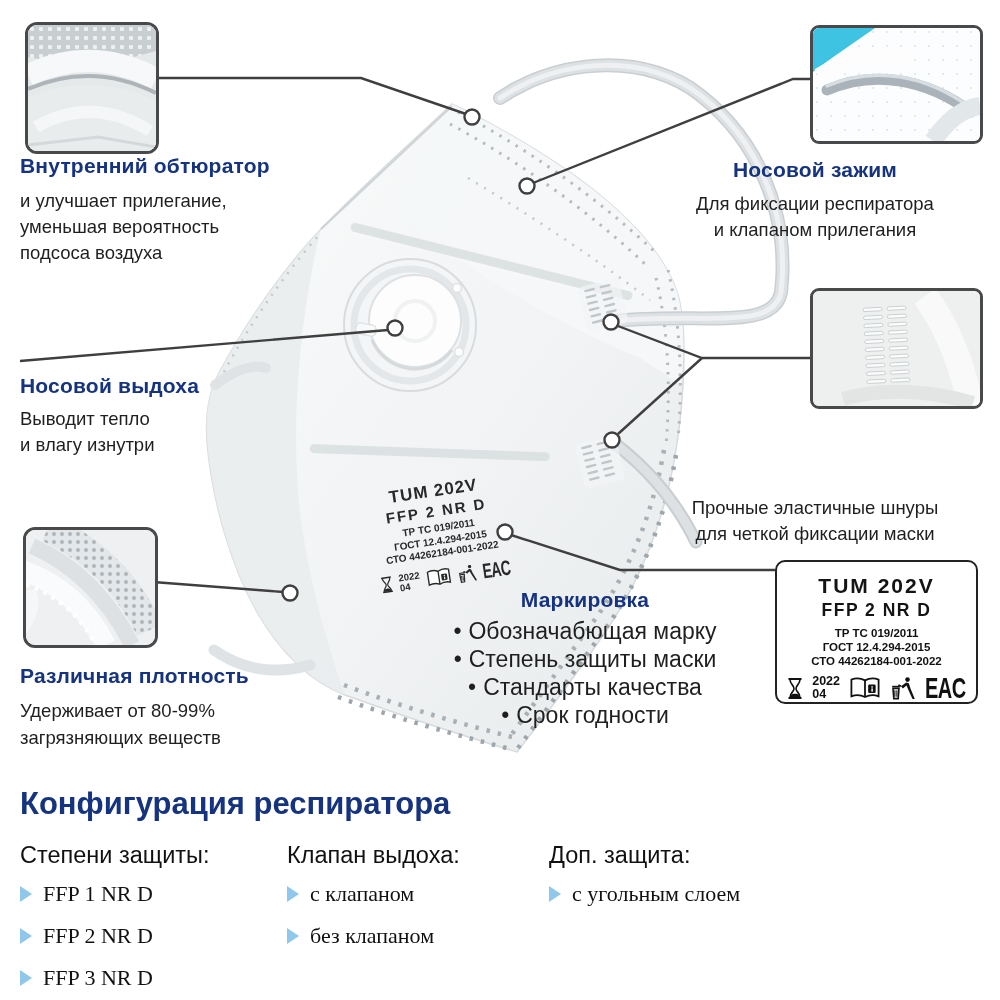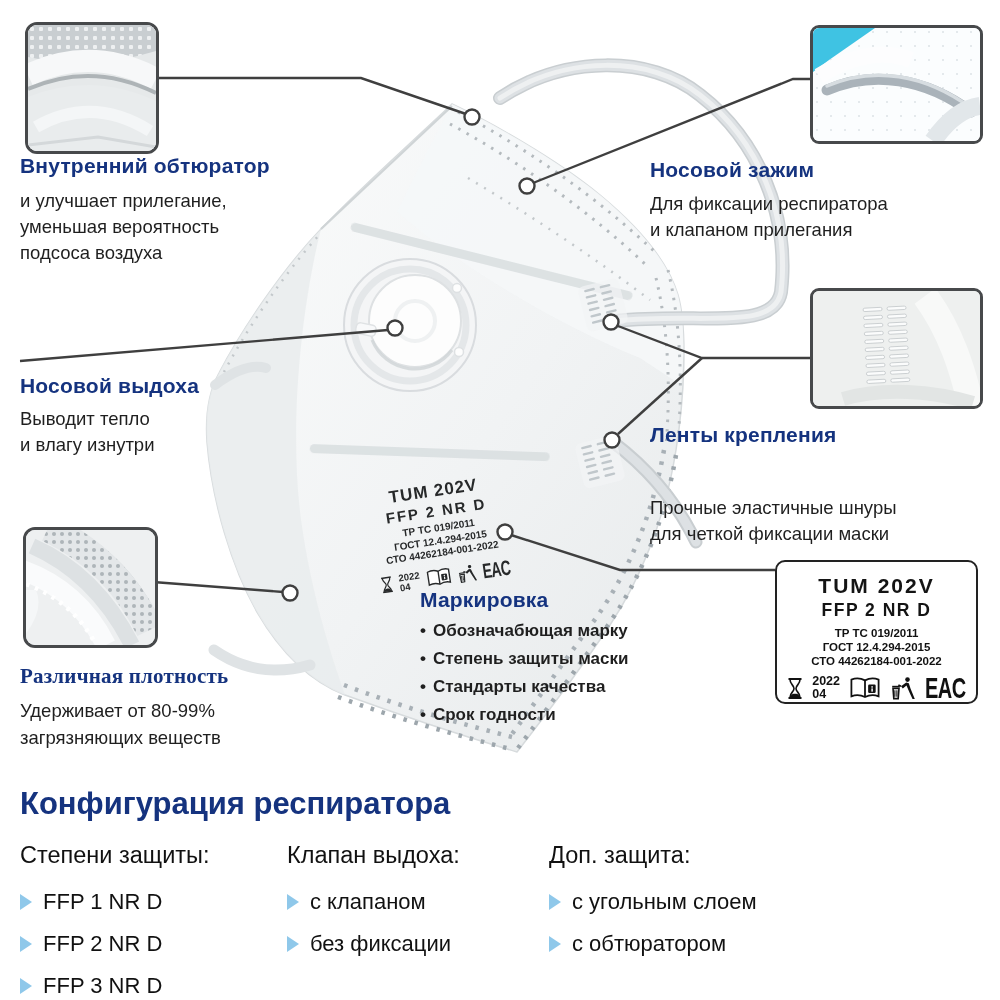--- a/index.html
+++ b/index.html
@@ -8,23 +8,23 @@
   .scene svg{display:block;}
   #main-art{position:absolute;left:0;top:0;z-index:1;}
 
   
   .photo{position:absolute;z-index:2;border:3px solid #47494b;overflow:hidden;background:#eceeef;}
   .r10{border-radius:12px;} .r8{border-radius:9px;}
 
   
   .c-title{position:absolute;z-index:3;font-weight:bold;font-size:21px;color:#15337f;letter-spacing:.2px;}
   .c-text{position:absolute;z-index:3;font-size:18.5px;color:#1f1f1f;line-height:26px;}
-  .ta-r{text-align:left;}
-
-  .mark-item{line-height:28px;font-size:17px;color:#1f1f1f;font-weight:bold;}
+  .ta-r{text-align:center;}
+
+  .mark-item{line-height:28px;font-size:23px;color:#1f1f1f;}
   .mark-item .b{margin-right:7px;}
 
   
   .mask-print{position:absolute;left:352px;top:481px;width:175px;z-index:2;
               transform:rotate(-8.5deg);text-align:center;color:#27292a;}
   .mask-print .model{font-size:17px;font-weight:bold;letter-spacing:1px;}
   .mask-print .pclass{font-size:15px;font-weight:bold;letter-spacing:2px;margin-top:1px;}
   .mask-print .stds{font-size:10px;line-height:12.5px;margin-top:3px;font-weight:bold;}
 
   
@@ -41,22 +41,22 @@
   .lg .ym{font-size:12.5px;line-height:13px;} .sm .ym{font-size:9.5px;line-height:10px;color:#27292a;}
   .eac{display:inline-block;font-weight:bold;transform:scaleY(1.5);letter-spacing:-.5px;color:#111;}
   .lg .eac{font-size:20px;} .sm .eac{font-size:14px;color:#27292a;}
   .lg .ic-hg{width:16px;height:23px;} .sm .ic-hg{width:12px;height:17px;}
   .lg .ic-bk{width:32px;height:23px;} .sm .ic-bk{width:25px;height:18px;}
   .lg .ic-tr{width:26px;height:24px;} .sm .ic-tr{width:20px;height:18px;}
 
   
   .cfg-title{position:absolute;left:20px;top:786px;z-index:3;font-size:31px;font-weight:bold;color:#15337f;}
   .cfg-col{position:absolute;top:842px;z-index:3;color:#111;}
-  .cfg-col .hdr{font-size:23.5px;margin-bottom:12px;}
-  .cfg-item{display:flex;align-items:center;height:42px;font-size:22px;}
+  .cfg-col .hdr{font-size:23.5px;margin-bottom:4px;}
+  .cfg-item{display:flex;align-items:center;height:42px;font-size:22px;font-family:Liberation Serif, serif;}
   .tri{width:0;height:0;border-left:12px solid #8fc8ea;border-top:8px solid transparent;
        border-bottom:8px solid transparent;margin-right:11px;flex:0 0 auto;}
 </style>
 </head>
 <body>
 
 <div class="scene">
 
   <svg id="main-art" width="1000" height="1000" viewBox="0 0 1000 1000">
     <defs>
@@ -278,27 +278,26 @@
     <div>Для фиксации респиратора</div>
     <div>и клапаном прилегания</div>
   </div>
 
   <div class="c-title" style="left:20px;top:374px;">Носовой выдоха</div>
   <div class="c-text" style="left:20px;top:406px;">
     <div>Выводит тепло</div>
     <div>и влагу изнутри</div>
   </div>
 
-  <div class="c-title ta-r" style="left:650px;top:423px;width:330px;">Ленты крепления</div>
   <div class="c-text ta-r" style="left:650px;top:455px;width:330px;margin-top:40px;">
     <div>Прочные эластичные шнуры</div>
     <div>для четкой фиксации маски</div>
   </div>
 
-  <div class="c-title" style="left:20px;top:664px;font-family:Liberation Serif, serif;">Различная плотность</div>
+  <div class="c-title" style="left:20px;top:664px;">Различная плотность</div>
   <div class="c-text" style="left:20px;top:697px;line-height:27px;">
     <div>Удерживает от 80-99%</div>
     <div>загрязняющих веществ</div>
   </div>
 
   <div class="c-title ta-r" style="left:420px;top:588px;width:330px;">Маркировка</div>
   <div class="c-text ta-r" style="left:420px;top:617px;width:330px;">
     <div class="mark-item"><span class="b">•</span><span>Обозначабющая марку</span></div>
     <div class="mark-item"><span class="b">•</span><span>Степень защиты маски</span></div>
     <div class="mark-item"><span class="b">•</span><span>Стандарты качества</span></div>
@@ -398,29 +397,25 @@
   </div>
 
   <div class="cfg-col" style="left:287px;">
     <div class="hdr">Клапан выдоха:</div>
     <div class="cfg-item">
         <span class="tri"></span>
         <span>с клапаном</span>
       </div>
     <div class="cfg-item">
         <span class="tri"></span>
-        <span>без фиксации</span>
+        <span>без клапаном</span>
       </div>
   </div>
 
   <div class="cfg-col" style="left:549px;">
     <div class="hdr">Доп. защита:</div>
     <div class="cfg-item">
         <span class="tri"></span>
         <span>с угольным слоем</span>
       </div>
-    <div class="cfg-item">
-        <span class="tri"></span>
-        <span>с обтюратором</span>
-      </div>
   </div>
 
 </div>
 
 </body></html>

